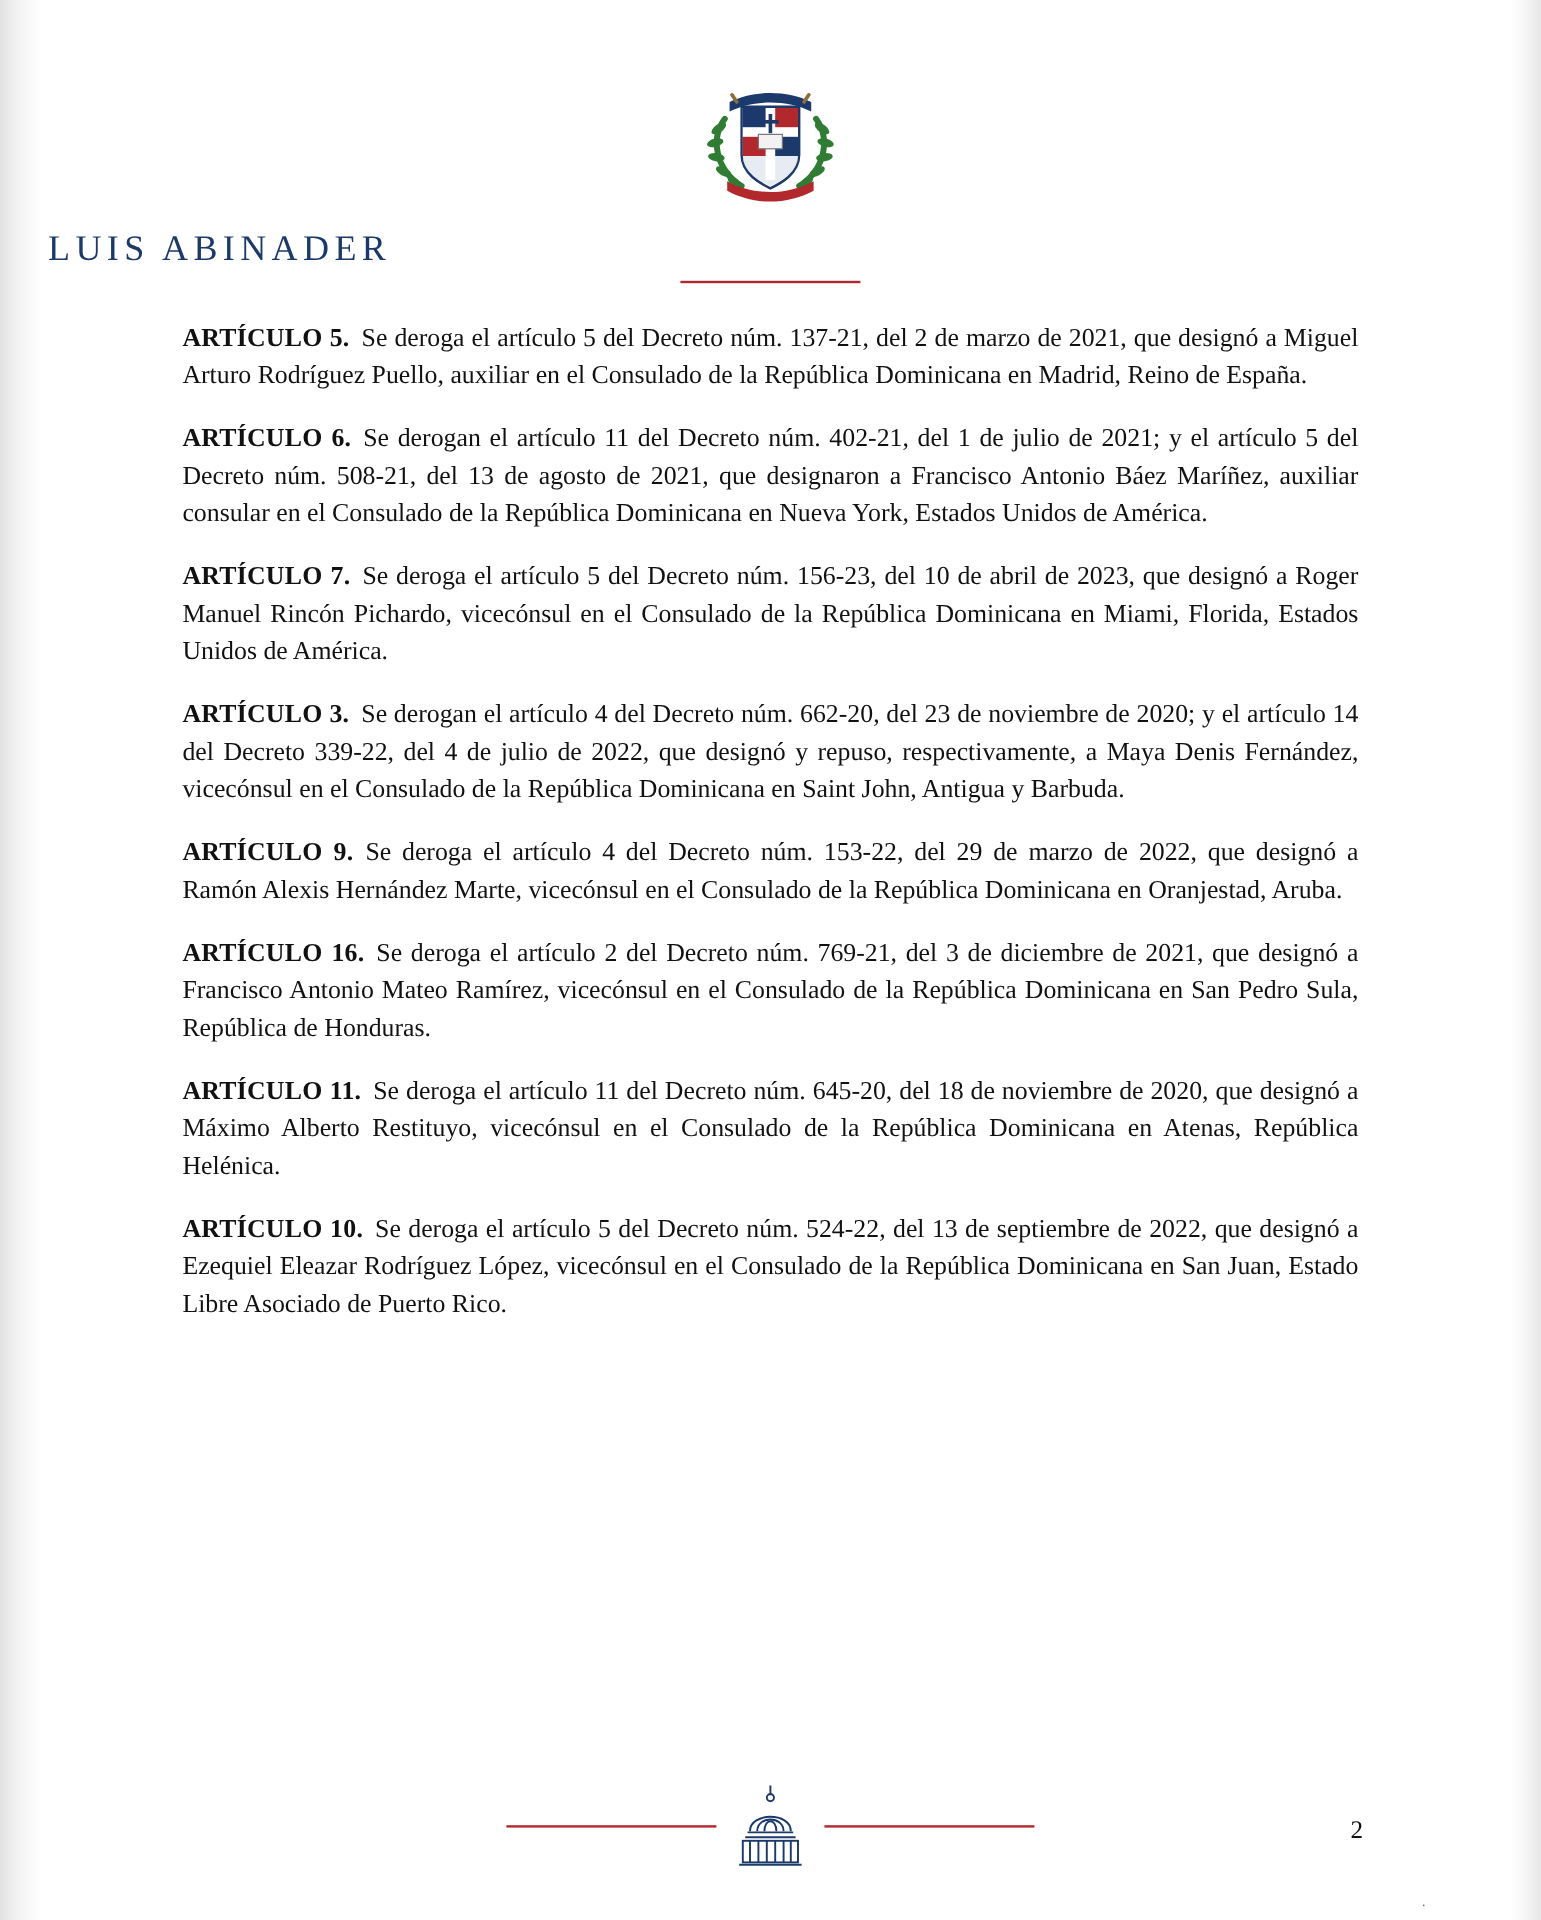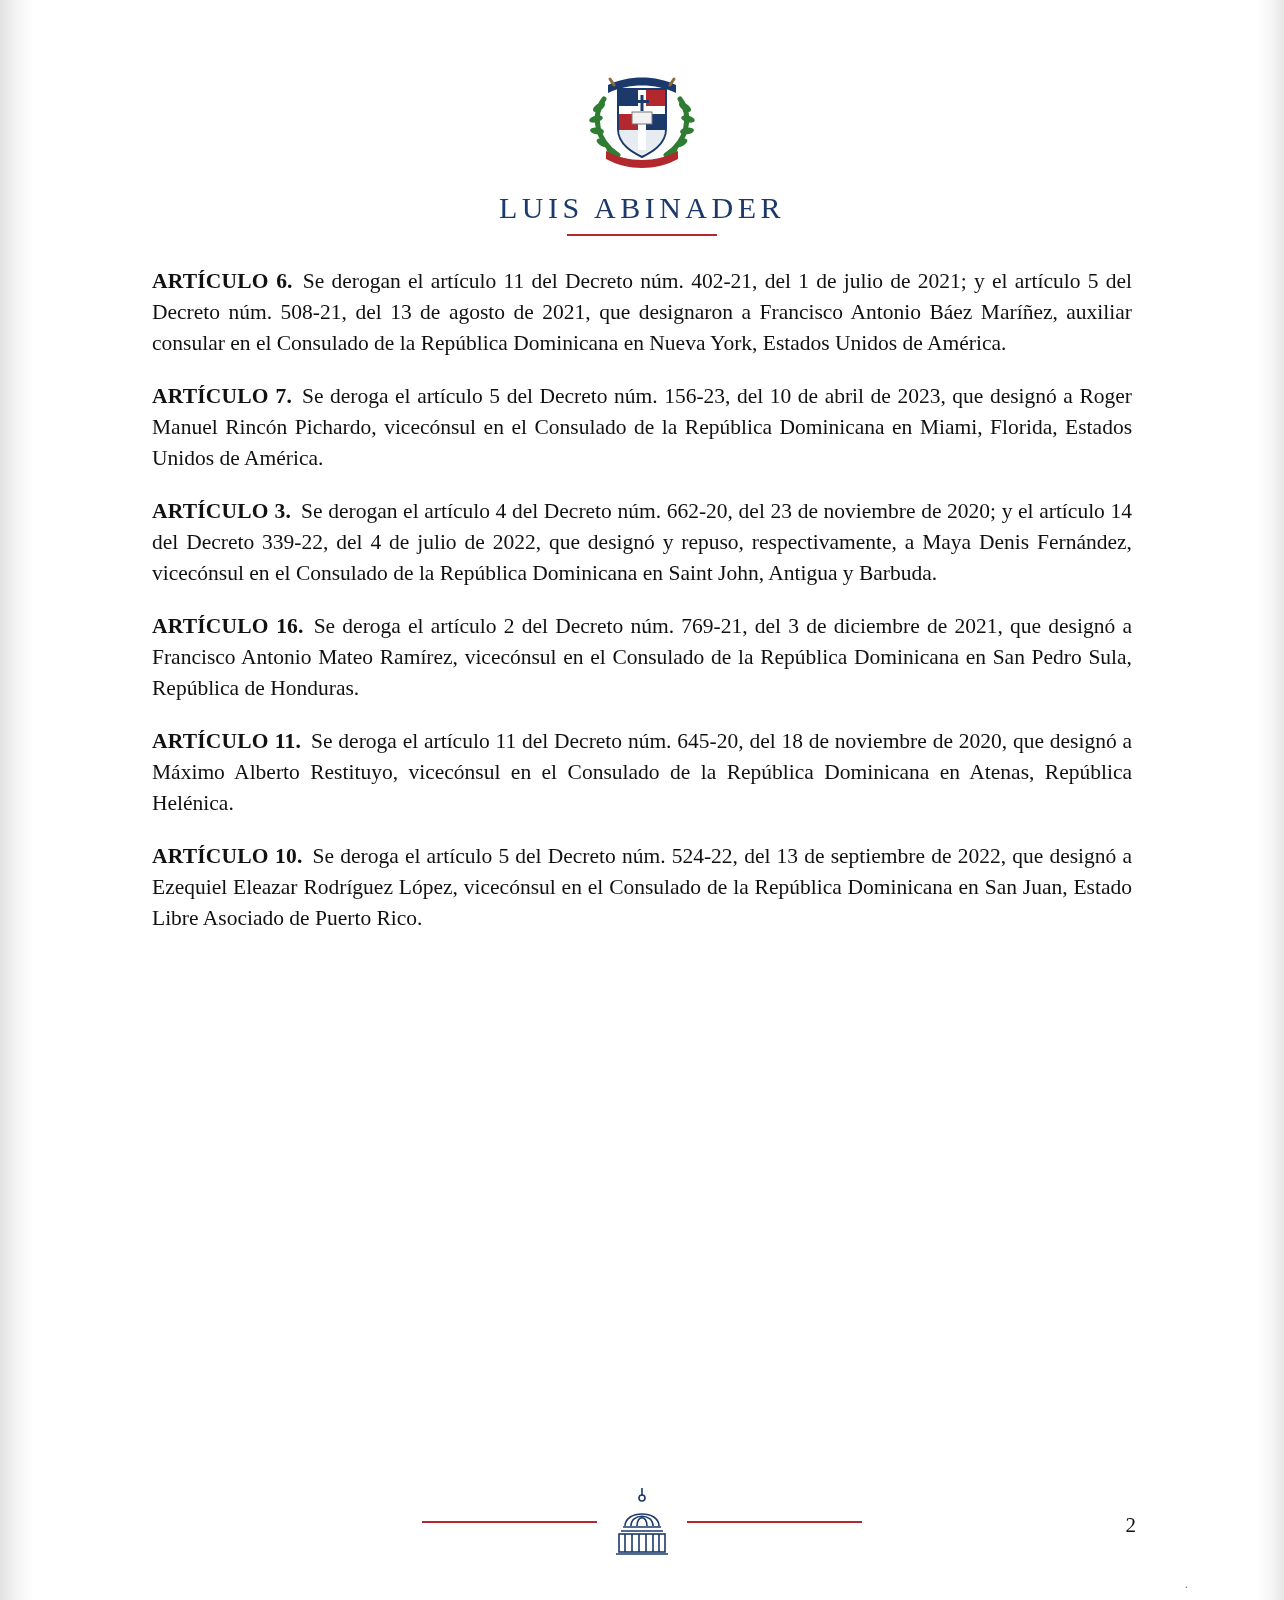--- a/index.html
+++ b/index.html
@@ -39,21 +39,20 @@
     pointer-events: none;
   }
   .sheet {
     position: relative;
     z-index: 2;
     padding: 0 40px;
   }
 
   
   .header {
-    text-align: center;
     padding-top: 55px;
   }
   .coat {
     width: 116px;
     height: 118px;
     margin: 0 auto;
     position: relative;
   }
   .coat svg { display: block; }
 
@@ -186,33 +185,39 @@
       </div>
 
       <div class="pres-name">LUIS ABINADER</div>
 
       <div class="rule"></div>
 
     </div>
 
     <div class="body-text">
 
+      <p class="article">
+        <span class="num">ARTÍCULO 5.</span><span class="gap"></span><span>Se deroga el artículo 5 del Decreto núm. 137-21, del 2 de marzo de 2021, que designó a Miguel Arturo Rodríguez Puello, auxiliar en el Consulado de la República Dominicana en Madrid, Reino de España.</span>
+      </p>
 
       <p class="article">
         <span class="num">ARTÍCULO 6.</span><span class="gap"></span><span>Se derogan el artículo 11 del Decreto núm. 402-21, del 1 de julio de 2021; y el artículo 5 del Decreto núm. 508-21, del 13 de agosto de 2021, que designaron a Francisco Antonio Báez Maríñez, auxiliar consular en el Consulado de la República Dominicana en Nueva York, Estados Unidos de América.</span>
       </p>
 
       <p class="article">
         <span class="num">ARTÍCULO 7.</span><span class="gap"></span><span>Se deroga el artículo 5 del Decreto núm. 156-23, del 10 de abril de 2023, que designó a Roger Manuel Rincón Pichardo, vicecónsul en el Consulado de la República Dominicana en Miami, Florida, Estados Unidos de América.</span>
       </p>
 
       <p class="article">
         <span class="num">ARTÍCULO 3.</span><span class="gap"></span><span>Se derogan el artículo 4 del Decreto núm. 662-20, del 23 de noviembre de 2020; y el artículo 14 del Decreto 339-22, del 4 de julio de 2022, que designó y repuso, respectivamente, a Maya Denis Fernández, vicecónsul en el Consulado de la República Dominicana en Saint John, Antigua y Barbuda.</span>
       </p>
 
+      <p class="article">
+        <span class="num">ARTÍCULO 9.</span><span class="gap"></span><span>Se deroga el artículo 4 del Decreto núm. 153-22, del 29 de marzo de 2022, que designó a Ramón Alexis Hernández Marte, vicecónsul en el Consulado de la República Dominicana en Oranjestad, Aruba.</span>
+      </p>
 
       <p class="article">
         <span class="num">ARTÍCULO 16.</span><span class="gap"></span><span>Se deroga el artículo 2 del Decreto núm. 769-21, del 3 de diciembre de 2021, que designó a Francisco Antonio Mateo Ramírez, vicecónsul en el Consulado de la República Dominicana en San Pedro Sula, República de Honduras.</span>
       </p>
 
       <p class="article">
         <span class="num">ARTÍCULO 11.</span><span class="gap"></span><span>Se deroga el artículo 11 del Decreto núm. 645-20, del 18 de noviembre de 2020, que designó a Máximo Alberto Restituyo, vicecónsul en el Consulado de la República Dominicana en Atenas, República Helénica.</span>
       </p>
 
 

